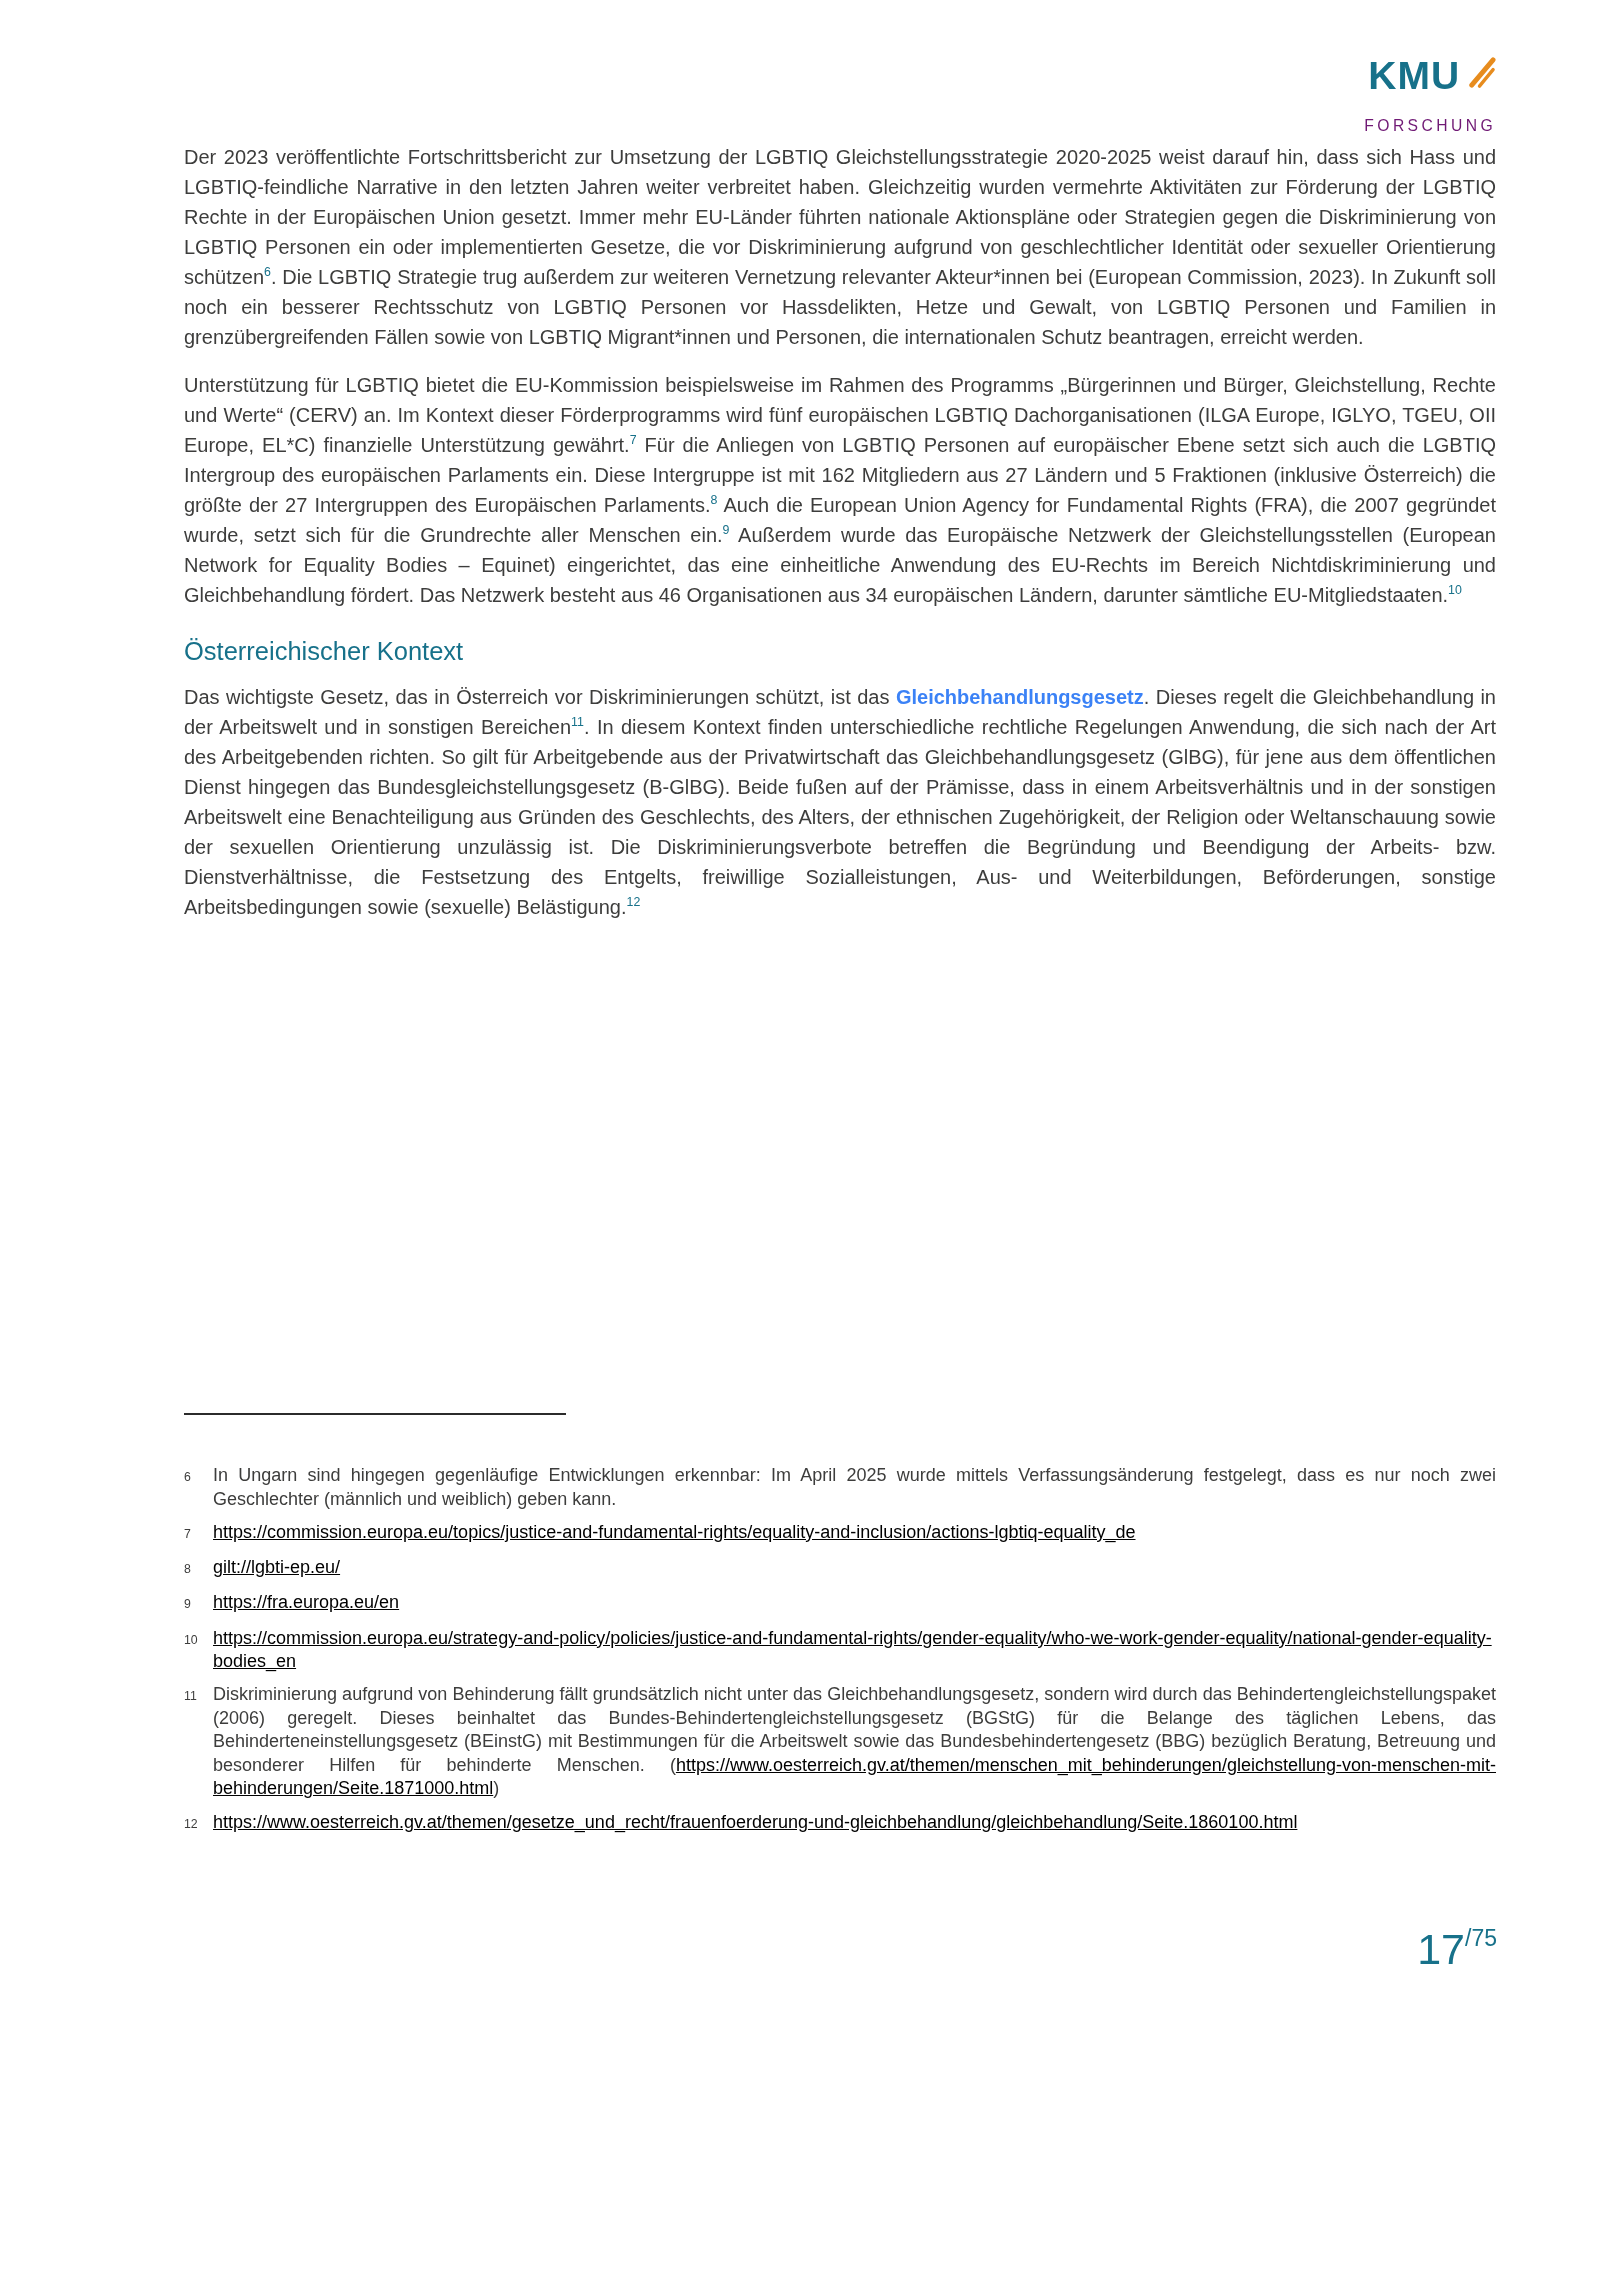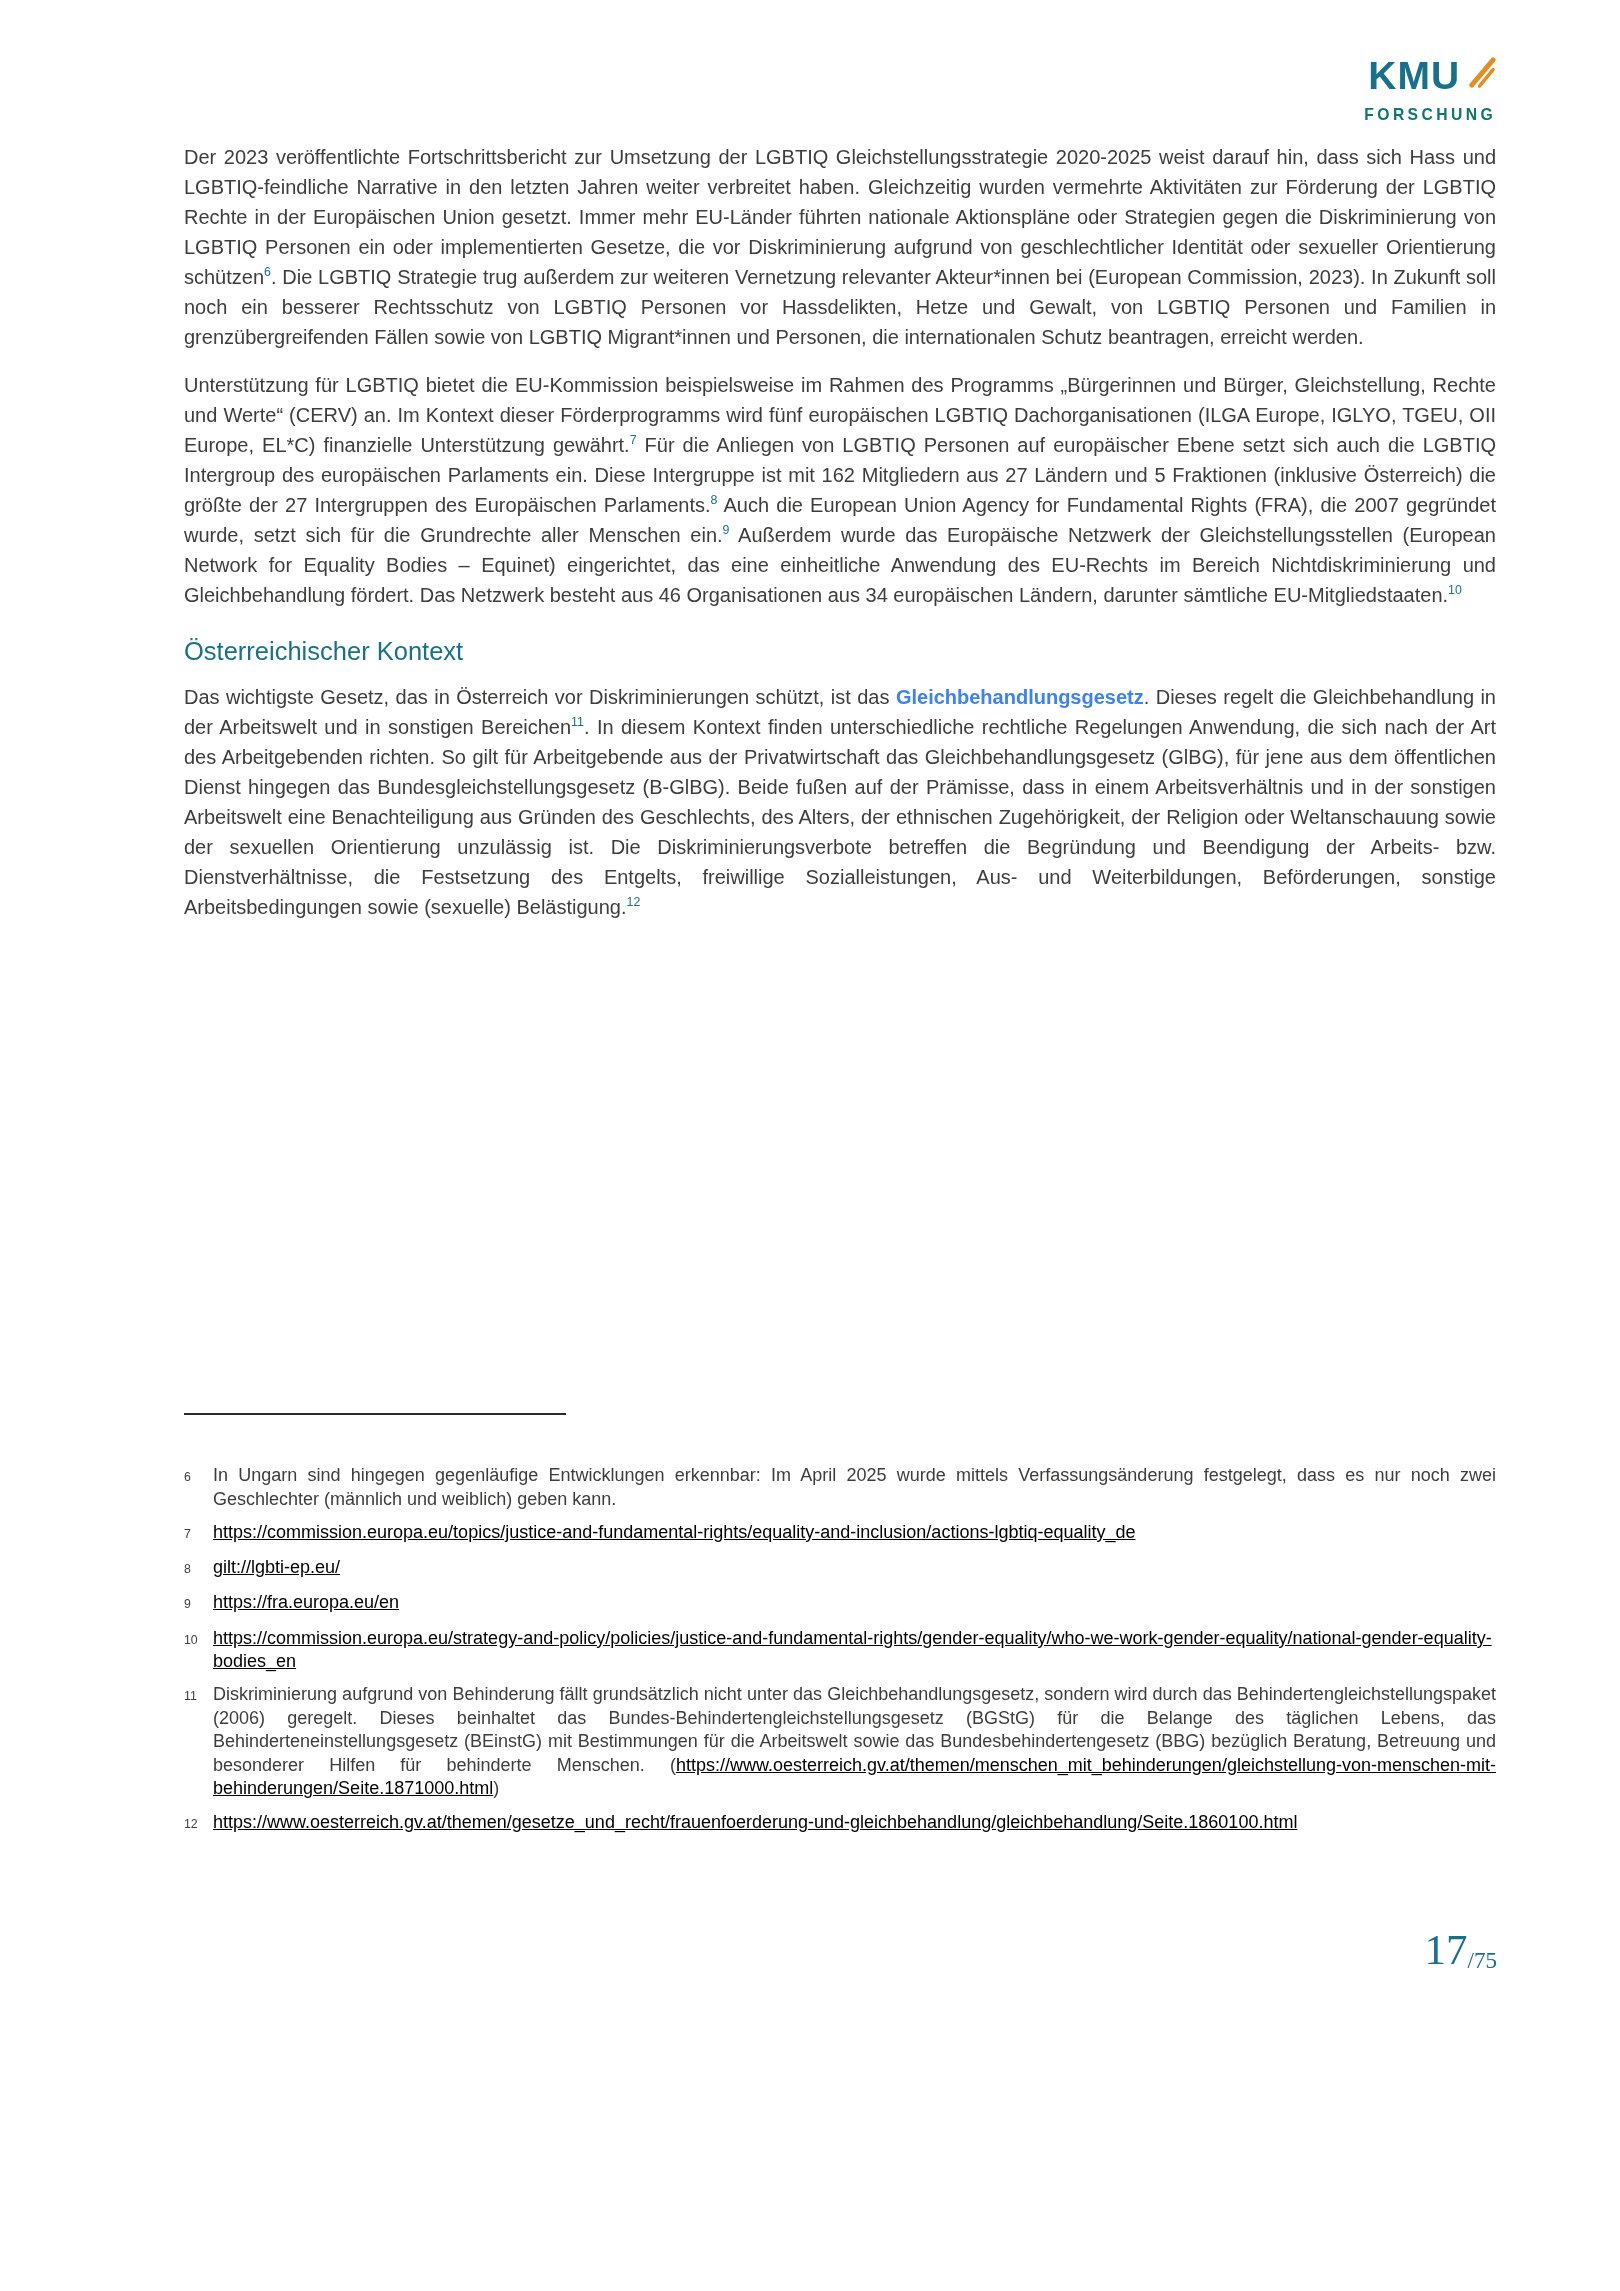--- a/index.html
+++ b/index.html
@@ -30,25 +30,25 @@
   }
   .logo-kmu {
     color: #17718a;
     font-size: 39px;
     font-weight: bold;
     letter-spacing: 1px;
     line-height: 1;
   }
   .logo-swoosh { margin-top: 1px; }
   .logo-forschung {
-    color: #0f766e;
+    color: #701a75;
     font-size: 15.7px;
-    font-weight: bold;
+    font-weight: normal;
     letter-spacing: 3.4px;
-    margin-top: 11px;
+    margin-top: 22px;
     white-space: nowrap;
   }
 
   
   .content {
     position: absolute;
     top: 142px;
     left: 184px;
     width: 1312px;
   }
@@ -113,22 +113,21 @@
     cursor: pointer;
   }
 
   
   .page-number {
     position: absolute;
     right: 123px;
     bottom: 90px;
     color: #17718a;
     display: flex;
-    align-items: flex-end;
-    font-family: Liberation Serif, serif;
+    align-items: flex-start;
   }
   .pn-current { font-size: 43px; font-weight: 400; }
   .pn-total { font-size: 23px; }
 </style>
 </head>
 <body>
 
 <div class="page">
 
   <header class="logo">

